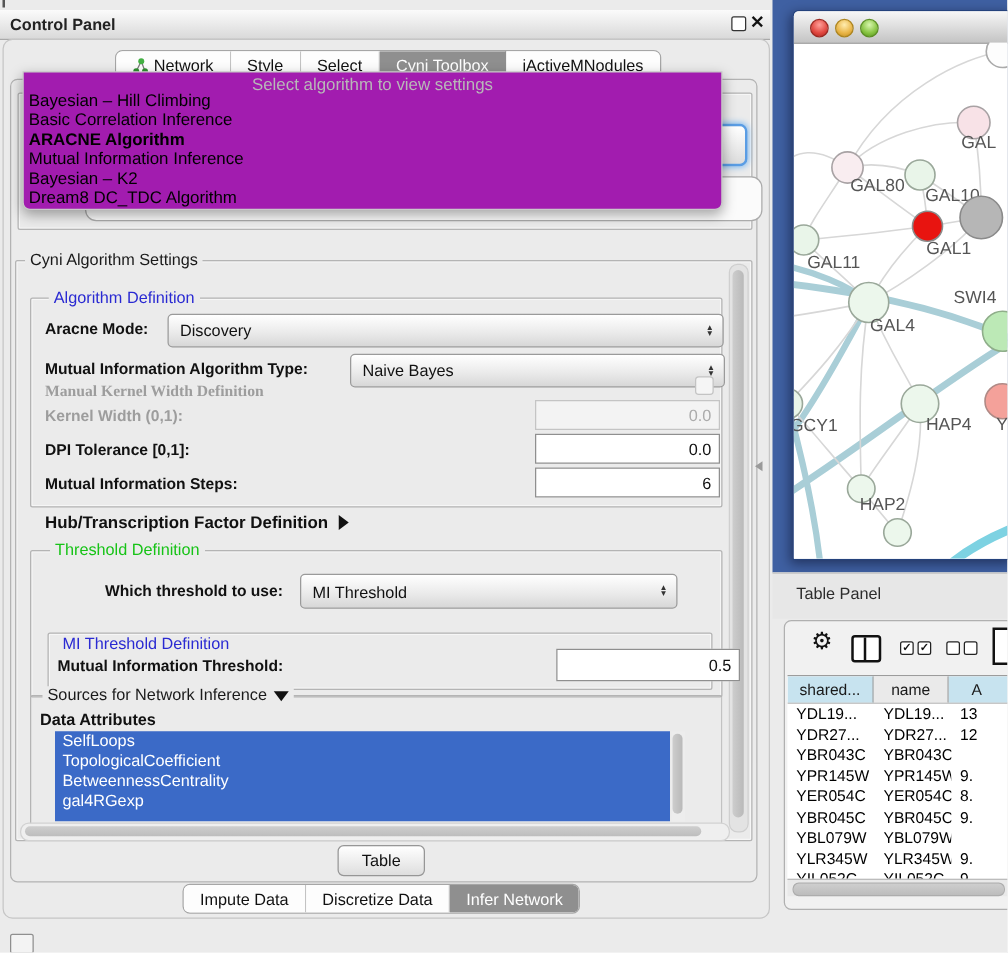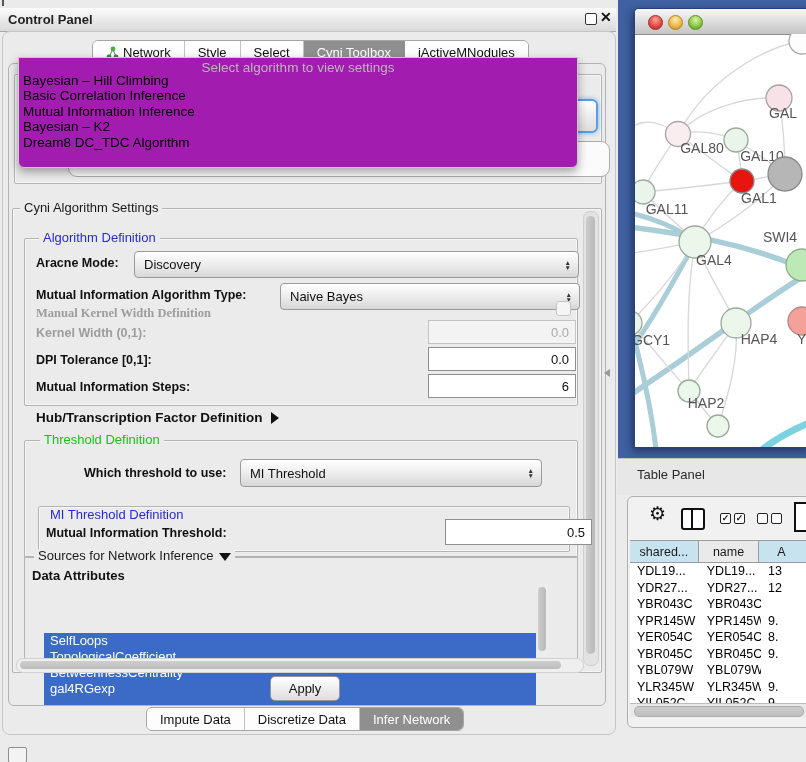--- a/index.html
+++ b/index.html
@@ -44,21 +44,21 @@
   
   .focus-btn{left:571px;top:99px;width:23px;height:30px;border-radius:6px;background:linear-gradient(#fff,#dcdcdc);
      border:2px solid #5a9de4;box-shadow:0 0 5px #74b4f0;z-index:5;}
   .ghost-combo{left:68px;top:141px;width:522px;height:34px;border:1px solid #ababab;border-radius:9px;
      background:#fbfbfb;z-index:4;display:flex;align-items:center;padding-left:18px;font-size:13.5px;color:#bcbcbc;}
   
   .sb-track-v{background:#e3e3e3;border:1px solid #cfcfcf;border-radius:7px;}
   .sb-thumb{background:linear-gradient(90deg,#cdcdcd,#b9b9b9);border-radius:6px;}
   .sb-thumb-h{background:linear-gradient(#cecece,#bdbdbd);border-radius:5px;}
   
-  .attr-list{left:44px;top:585px;width:492px;height:72px;background:#3b6ac7;overflow:hidden;margin-top:48px;}
+  .attr-list{left:44px;top:585px;width:492px;height:72px;background:#3b6ac7;overflow:hidden;}
   .attr-item{color:#fff;font-size:13px;line-height:16px;padding-left:6px;white-space:nowrap;}
   
   .apply-btn{left:270px;top:676px;width:68px;height:23px;border:1px solid #969696;border-radius:5px;
      background:linear-gradient(#ffffff,#dedede);font-size:13px;color:#111;display:flex;align-items:center;justify-content:center;}
   
   .desktop{left:618px;top:0;width:188px;height:458px;background:#3f60a2;}
   .net-window{left:634px;top:8px;width:176px;height:438px;border:1px solid #24427c;border-right:none;
      border-radius:5px 0 0 0;box-shadow:-2px 3px 9px rgba(0,0,20,.45);overflow:hidden;background:#fff;}
   .net-titlebar{position:absolute;left:0;top:0;width:100%;height:25px;
      background:linear-gradient(#f7f7f7,#c4c4c4);border-bottom:1px solid #8f8f8f;}
@@ -132,20 +132,21 @@
   <div class="abs groupbox" style="left:14px;top:74px;width:586px;height:108px;"></div>
   <div class="abs focus-btn"></div>
   <div class="abs ghost-combo">
     <span>galFiltered.sif default node</span>
   </div>
 
   <div class="abs popup">
     <div class="pop-placeholder">Select algorithm to view settings</div>
     <div class="pop-item">Bayesian – Hill Climbing</div>
     <div class="pop-item">Basic Correlation Inference</div>
+    <div class="pop-item bold">ARACNE Algorithm</div>
     <div class="pop-item">Mutual Information Inference</div>
     <div class="pop-item">Bayesian – K2</div>
     <div class="pop-item">Dream8 DC_TDC Algorithm</div>
   </div>
 
   <div class="abs groupbox" style="left:12px;top:208px;width:588px;height:463px;"></div>
   <div class="abs gtitle" style="left:20px;top:201px;">Cyni Algorithm Settings</div>
 
   <div class="abs sb-track-v" style="left:583px;top:211px;width:14px;height:453px;">
     <div class="sb-thumb" style="position:absolute;left:2px;top:4px;width:9px;height:438px;"></div>
@@ -218,21 +219,21 @@
     <div class="attr-item">gal4RGexp</div>
   </div>
   <div class="abs" style="left:537px;top:585px;width:11px;height:72px;background:#ededed;">
     <div class="sb-thumb" style="position:absolute;left:1px;top:2px;width:8px;height:64px;"></div>
   </div>
 
   <div class="abs" style="left:16px;top:658px;width:566px;height:13px;background:#efefef;border:1px solid #d2d2d2;border-radius:7px;">
     <div class="sb-thumb-h" style="position:absolute;left:3px;top:2px;width:541px;height:8px;"></div>
   </div>
 
-  <div class="abs apply-btn">Apply</div>
+  <div class="abs apply-btn">Table</div>
 
   <div class="abs bottom-tabstrip">
     <div class="tab">
         <span>Impute Data</span>
       </div>
     <div class="tab">
         <span>Discretize Data</span>
       </div>
     <div class="tab sel">
         <span>Infer Network</span>

